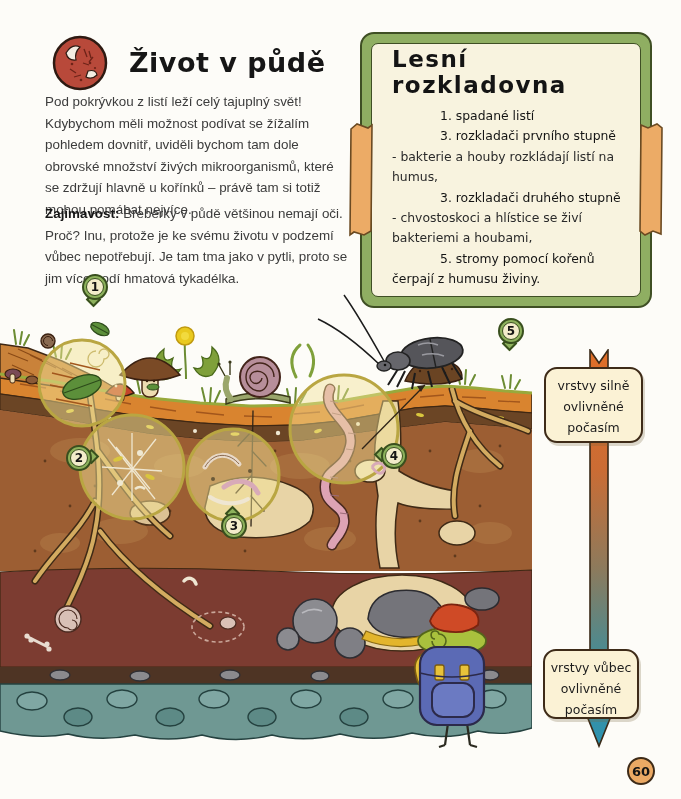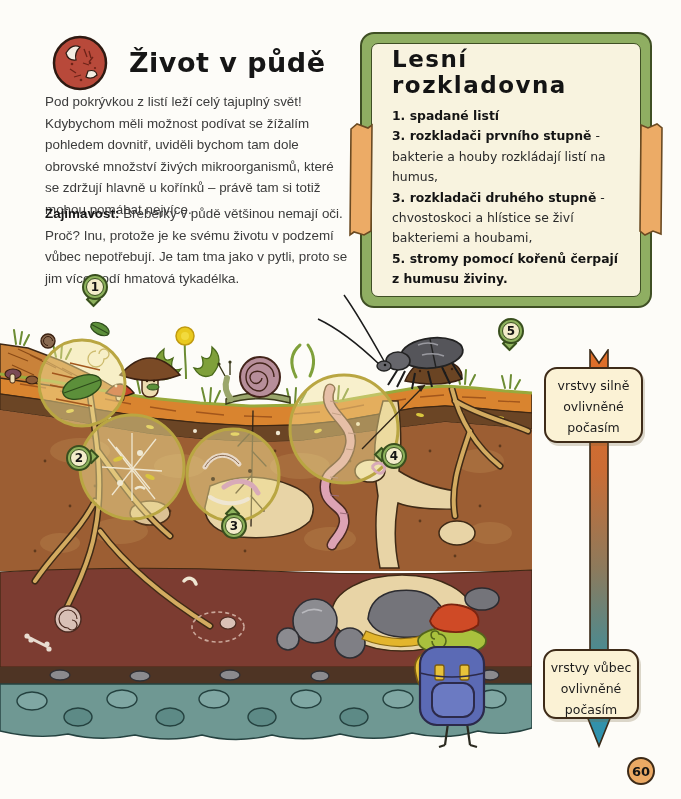--- a/index.html
+++ b/index.html
@@ -35,21 +35,21 @@
     width:100%; height:100%; box-sizing:border-box;
     background:#f8f3df; border:1.6px solid #3f4f24; border-radius:7px;
     padding:0 16px 8px 20px;
   }
   .infobox-title{
     font-family:"DejaVu Sans", sans-serif; font-weight:700;
     font-size:23px; letter-spacing:1.5px; color:#141414; margin:2px 0 8px 0;
   }
   .infobox-list{font-family:"DejaVu Sans", sans-serif; font-size:12.4px; line-height:20.4px; color:#2a2a2a;}
   .infobox-item{margin:0;}
-  .infobox-item .lead{font-weight:700; color:#141414;}
+  .infobox-item .lead{font-weight:400; color:#141414;margin-left:48px;}
   .tape{position:absolute; width:28px; height:116px; z-index:3;}
   .tape-left{left:-15px; top:88px;}
   .tape-right{right:-15px; top:88px;}
   
   .illo{position:absolute; left:0; top:281px; width:532px; height:478px;}
   
   .pin{position:absolute; width:26px; height:26px; z-index:5;}
   .pin .bubble{
     position:absolute; inset:0; background:#8db15c; border:2px solid #394f1e;
     border-radius:50%; box-sizing:border-box; z-index:2;

